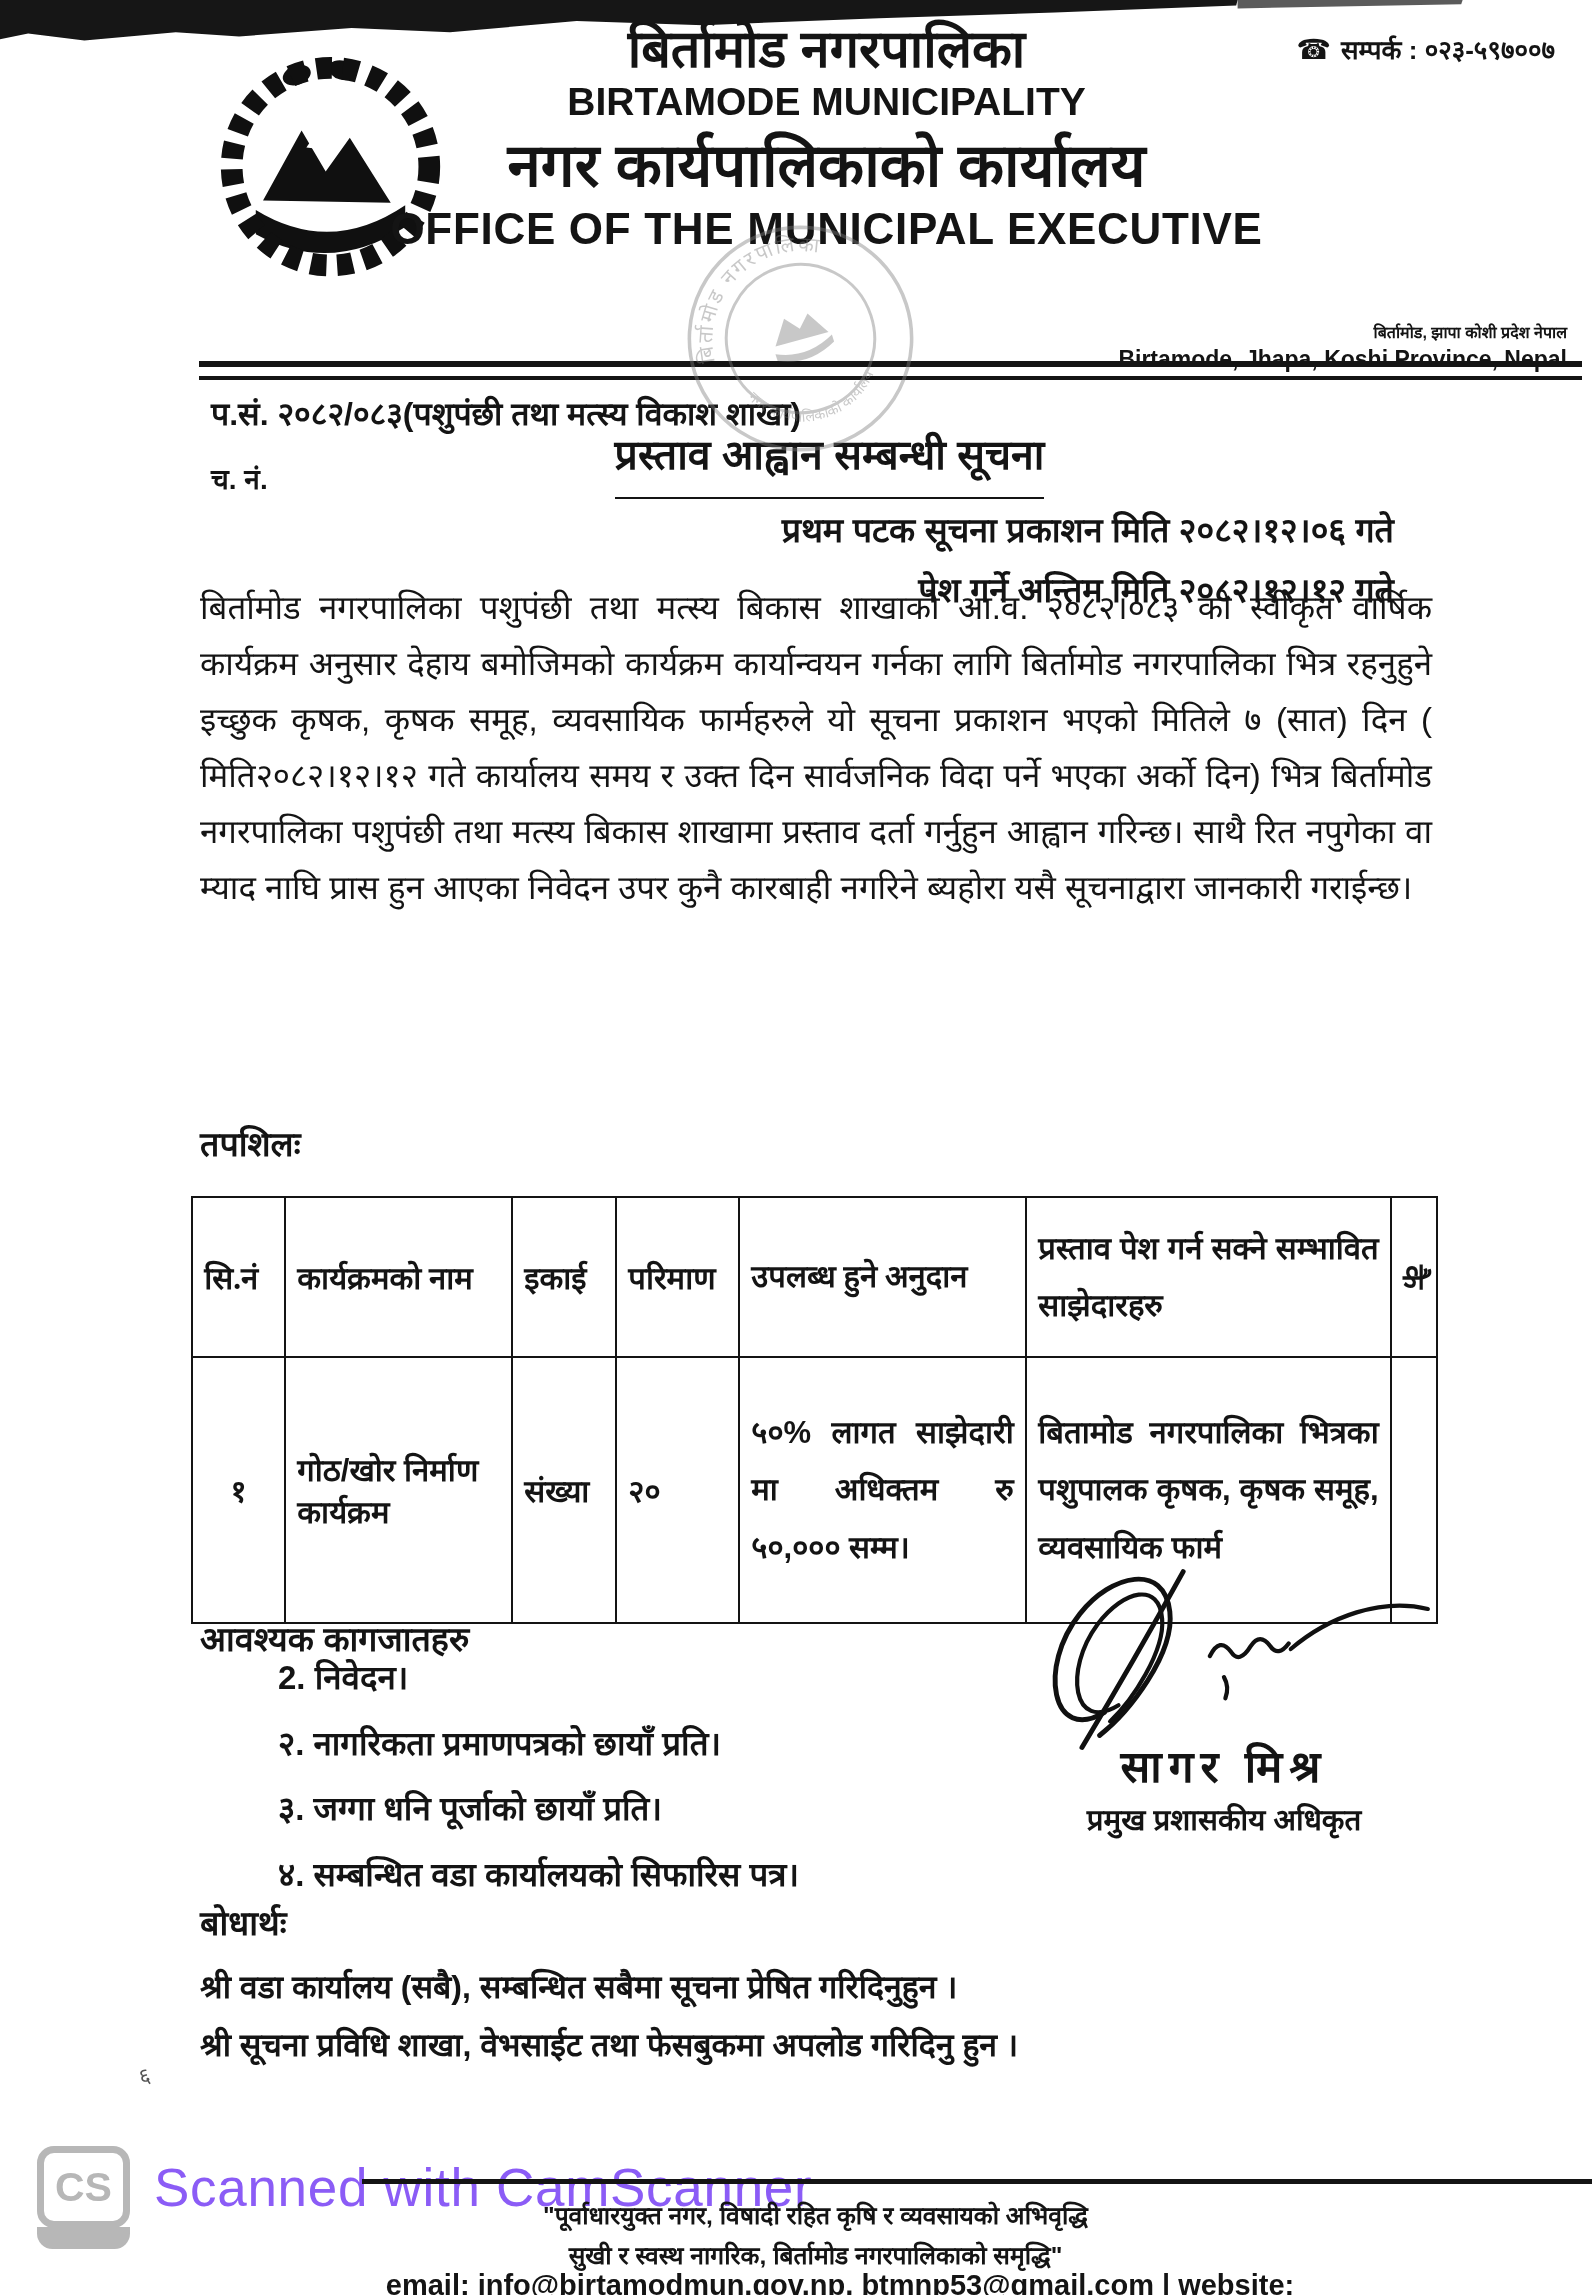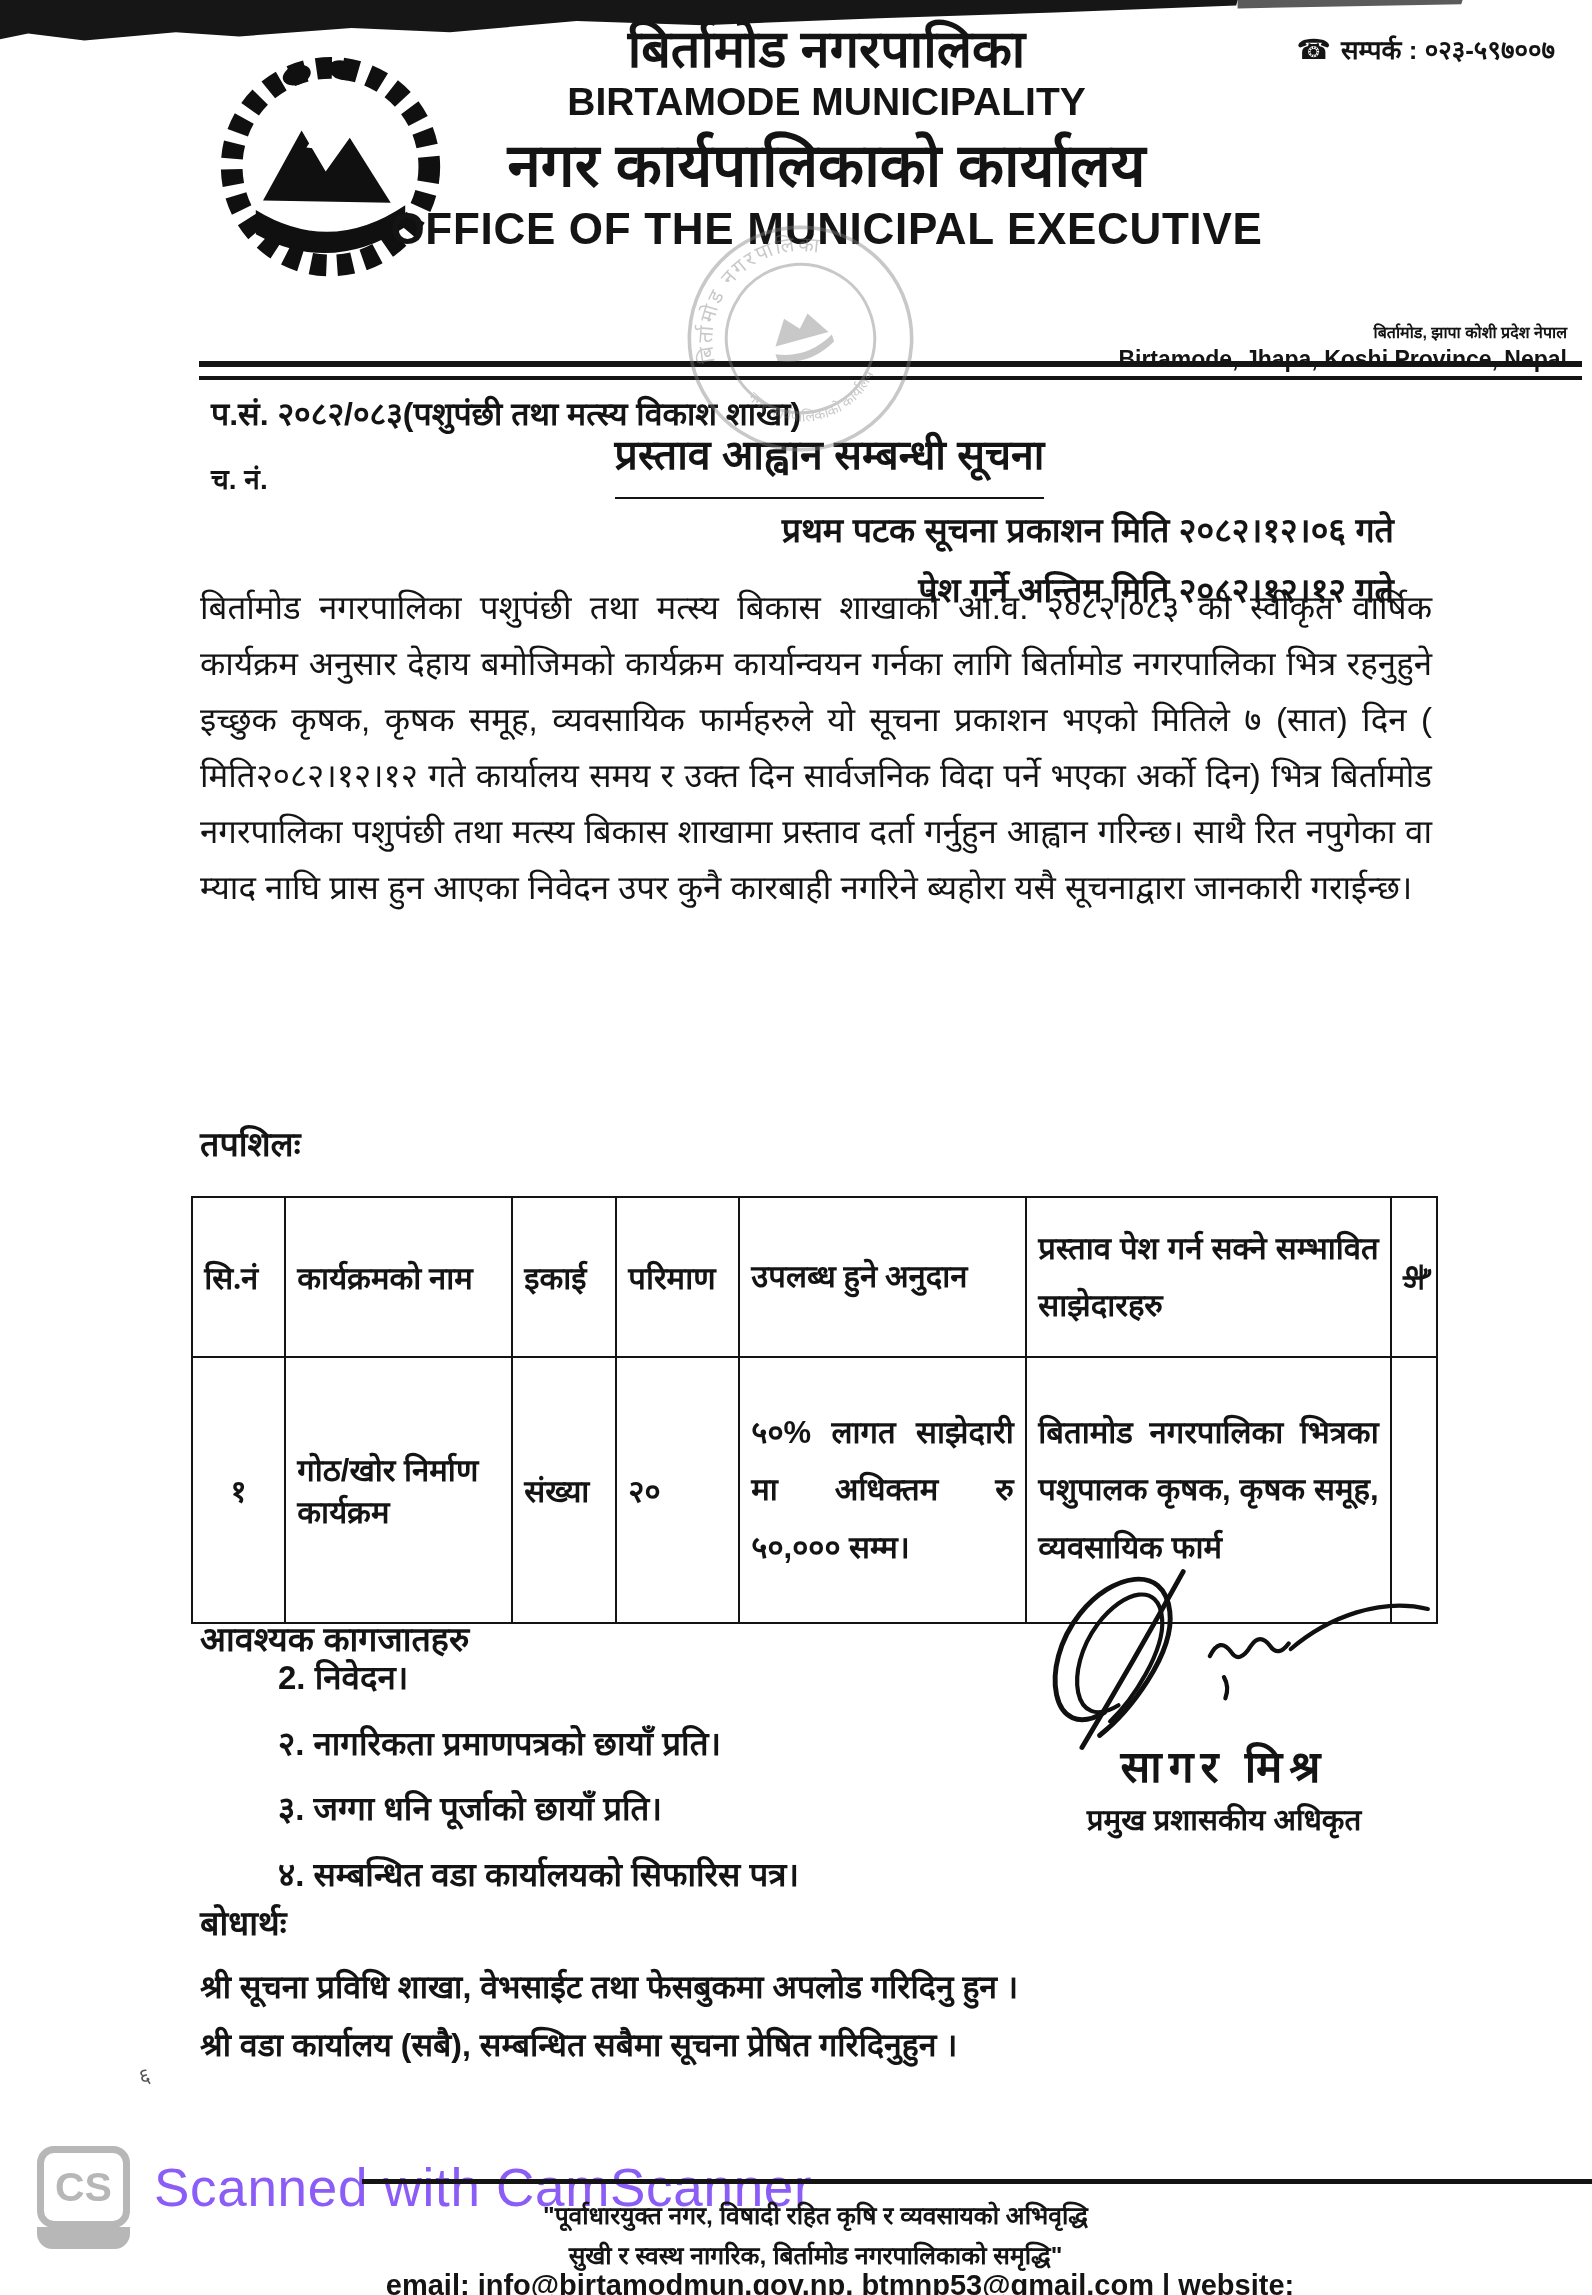--- a/index.html
+++ b/index.html
@@ -199,22 +199,22 @@
     <path stroke-width="6" d="M415 165 C 470 118 545 92 610 108"></path>
     <path stroke-width="6" d="M320 205 q 8 14 2 30"></path>
   </svg>
   <div class="abs sig-block">
     <div class="sig-name">सागर मिश्र</div>
     <div class="sig-title">प्रमुख प्रशासकीय अधिकृत</div>
   </div>
 
   <div class="abs cc-h">बोधार्थः</div>
   <div class="abs cc">
+    <div>श्री वडा कार्यालय (सबै), सम्बन्धित सबैमा सूचना प्रेषित गरिदिनुहुन ।</div>
     <div>श्री सूचना प्रविधि शाखा, वेभसाईट तथा फेसबुकमा अपलोड गरिदिनु हुन ।</div>
-    <div>श्री वडा कार्यालय (सबै), सम्बन्धित सबैमा सूचना प्रेषित गरिदिनुहुन ।</div>
   </div>
 
   <div class="abs stray-mark">६</div>
 
   <div class="abs wm">
     <div class="cs-badge">
         <span>CS</span>
       </div>
     <div class="wm-text">Scanned with CamScanner</div>
   </div>

